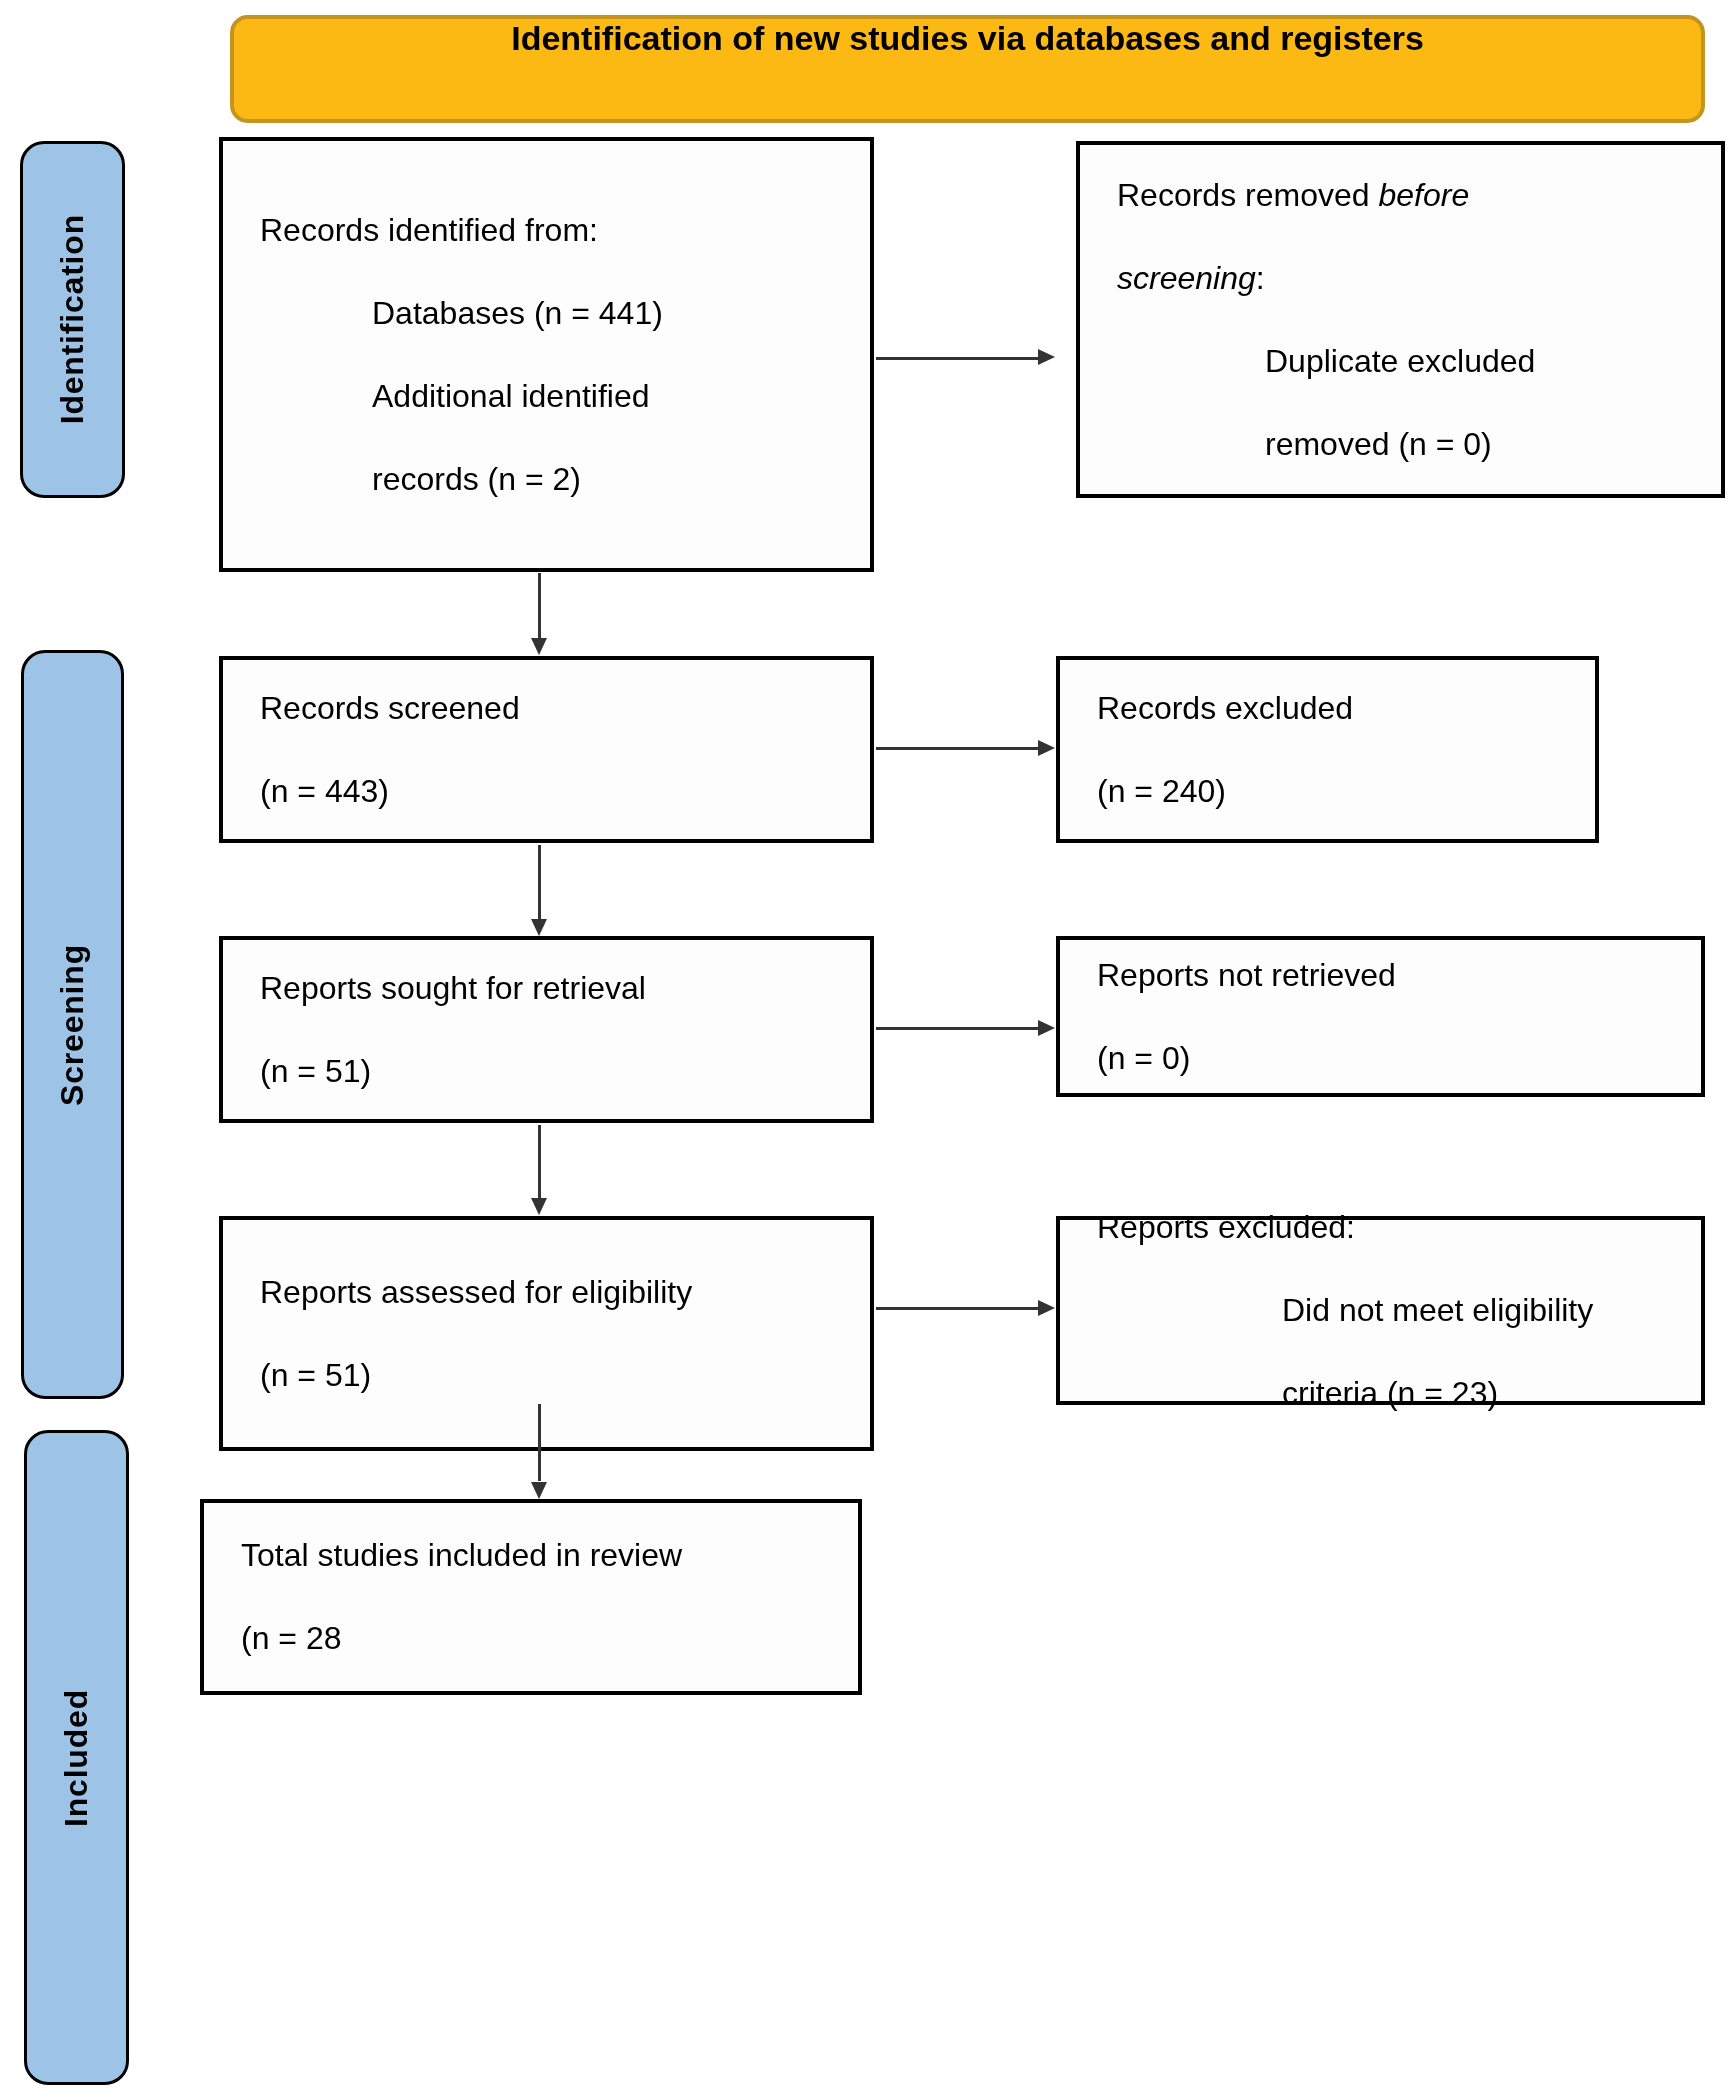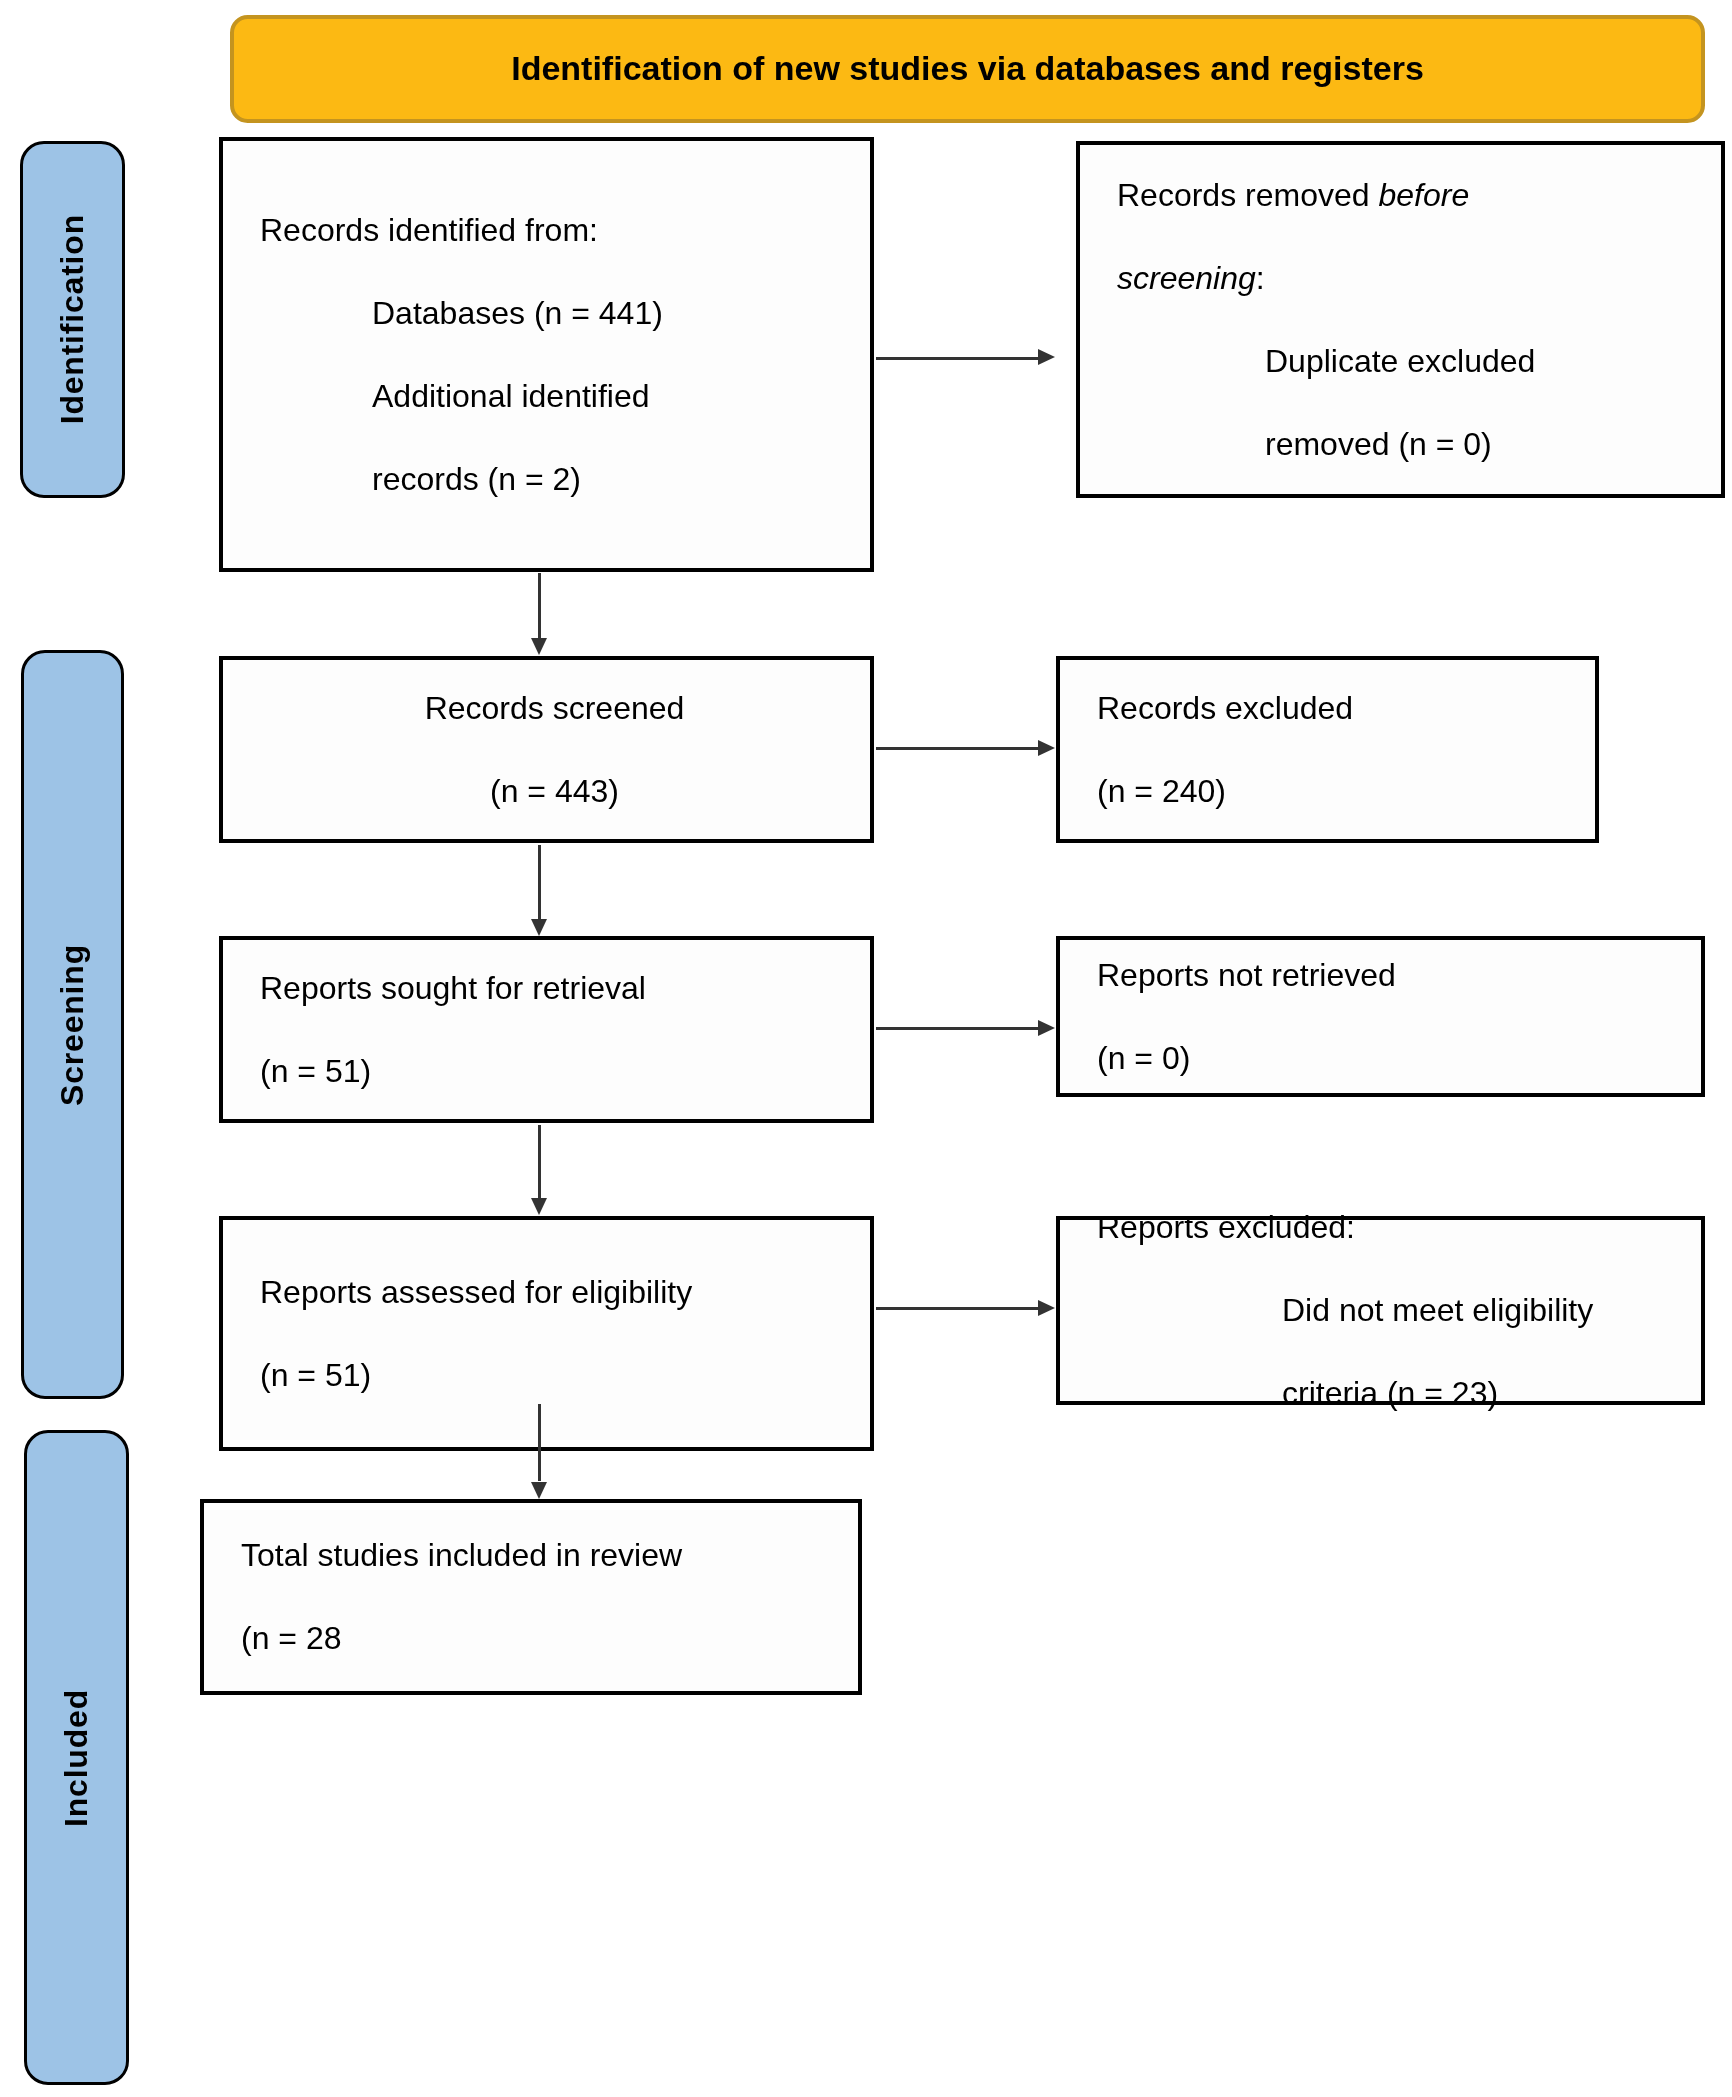--- a/index.html
+++ b/index.html
@@ -15,21 +15,21 @@
 
   
   .banner {
     position: absolute;
     left: 230px; top: 14.5px;
     width: 1475px; height: 108px;
     background: #FCB913;
     border: 4px solid #C4941F;
     border-radius: 17.7px;
     box-sizing: border-box;
-    display: flex; align-items: center; justify-content: center;
+    display: flex; align-items: flex-start; justify-content: center;
     font-weight: bold;
     font-size: 34px;
   }
 
   
   .stage {
     position: absolute;
     background: #9DC3E6;
     border: 3.2px solid #000;
     border-radius: 24px;
@@ -61,21 +61,21 @@
     gap: 36px;
   }
   .fbox .line { white-space: nowrap; }
   .fbox .indent-lg { margin-left: 112px; }
   .fbox .indent-md { margin-left: 148px; }
   .fbox .indent-xl { margin-left: 185px; }
   .fbox em { font-style: italic; }
 
   #box-records-identified    { left: 219px;  top: 137px;  width: 655px; height: 435px; }
   #box-records-removed       { left: 1056px; top: 141px;  width: 649px; height: 357px; margin-left: 20px; }
-  #box-records-screened      { left: 219px;  top: 656px;  width: 655px; height: 187px; text-align: center; }
+  #box-records-screened      { left: 219px;  top: 656px;  width: 655px; height: 187px; }
   #box-records-excluded      { left: 1056px; top: 656px;  width: 543px; height: 187px; }
   #box-reports-sought        { left: 219px;  top: 936px; width: 655px; height: 187px; }
   #box-reports-not-retrieved { left: 1056px; top: 936px; width: 649px; height: 161px; }
   #box-reports-assessed      { left: 219px;  top: 1216px; width: 655px; height: 235px; }
   #box-reports-excluded      { left: 1056px; top: 1216px; width: 649px; height: 189px; }
   #box-total-included        { left: 200px;  top: 1499px; width: 662px; height: 196px; }
 
   
   .vline { position: absolute; width: 3.2px; background: #333; }
   .hline { position: absolute; height: 3.2px; background: #333; }

